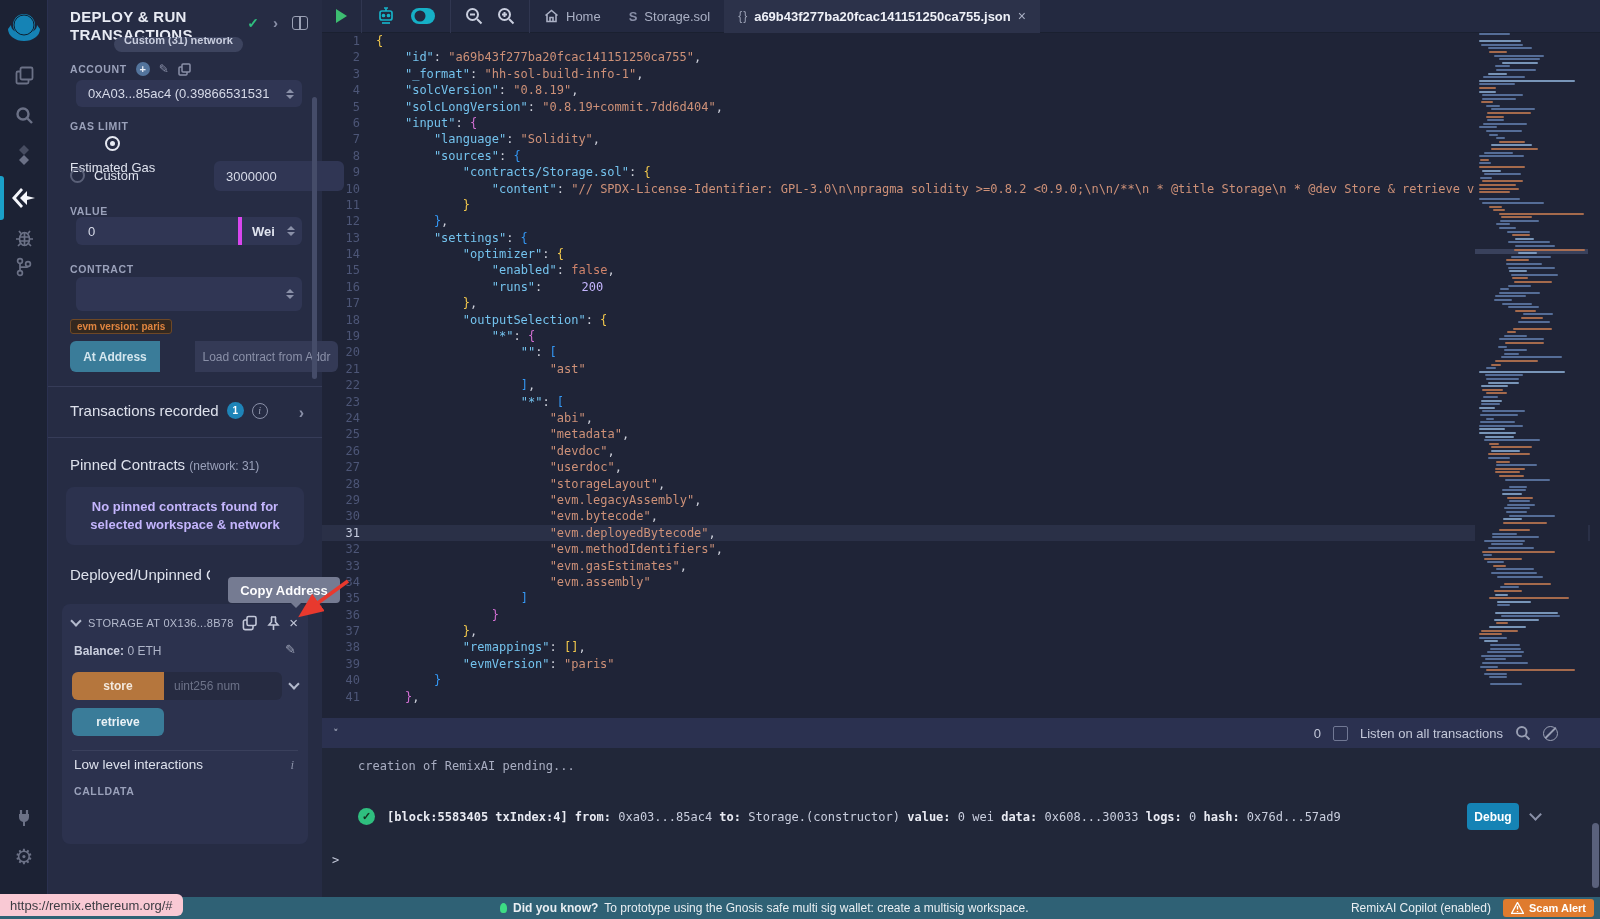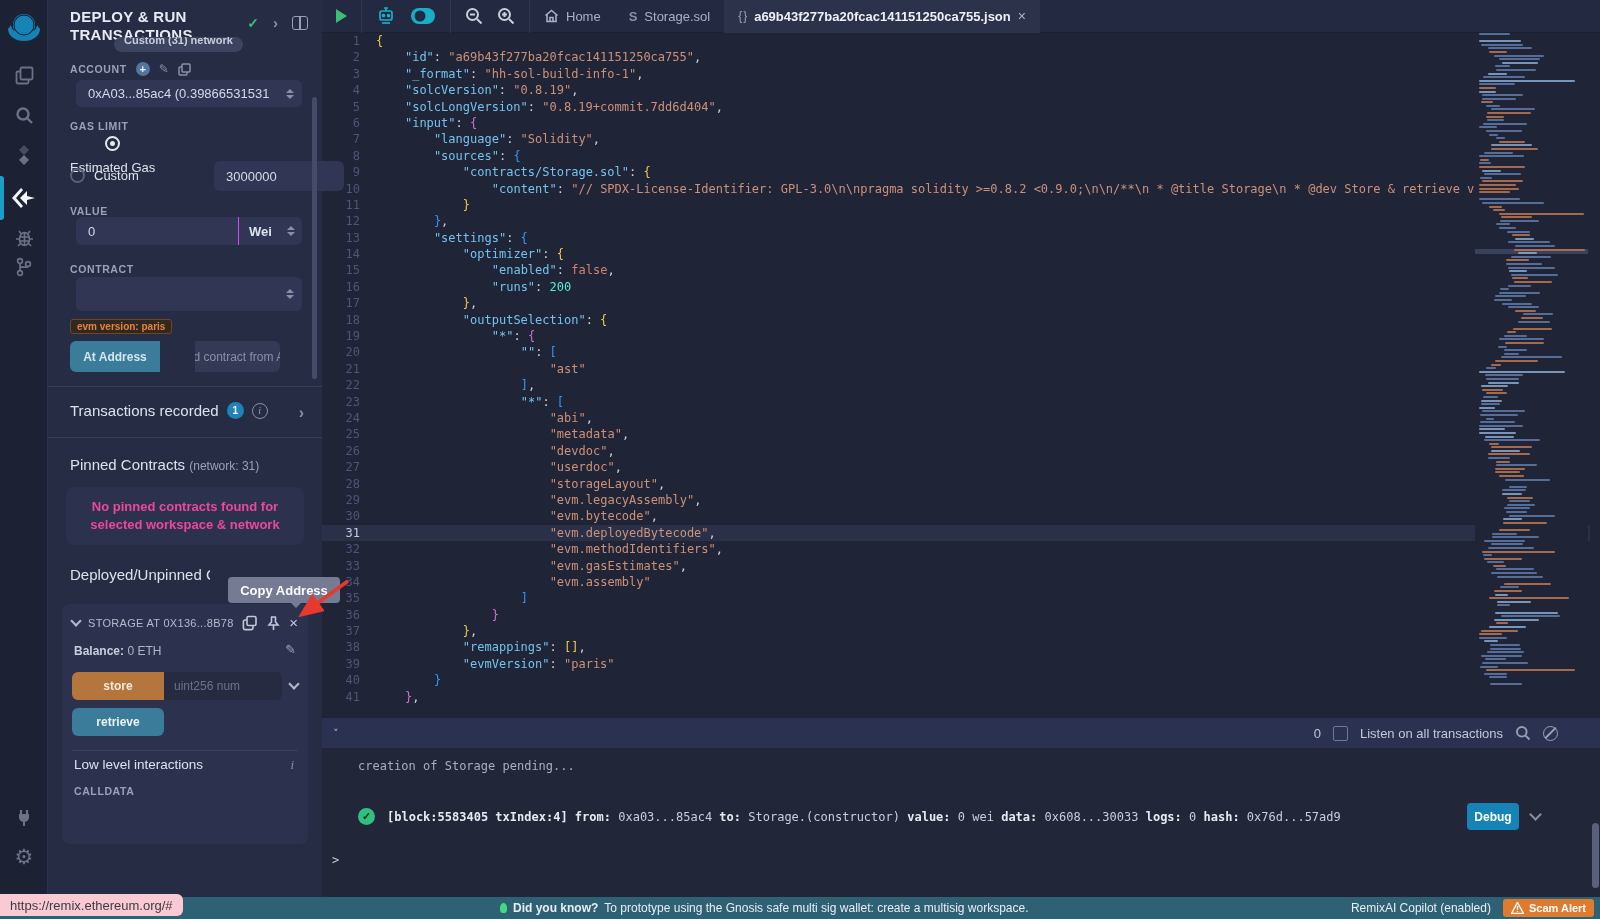--- a/index.html
+++ b/index.html
@@ -34,38 +34,38 @@
   .stepper .up{border-bottom:4px solid #8a90a8;}
   .stepper .dn{border-top:4px solid #8a90a8;}
   .gas-lbl{position:absolute;left:22px;top:120px;}
   .radio-row{position:absolute;left:22px;display:flex;align-items:center;gap:9px;font-size:13px;color:#dfe3ee;}
   .radio{width:15px;height:15px;border-radius:50%;border:2px solid #5a6078;position:relative;flex:none;}
   .radio.sel-on{border-color:#e6e9f2;}
   .radio.sel-on::after{content:"";position:absolute;left:3px;top:3px;width:5px;height:5px;border-radius:50%;background:#e6e9f2;}
   .gas-input{position:absolute;left:160px;top:161px;width:130px;height:30px;padding:0 12px;font-size:13px;}
   .val-lbl{position:absolute;left:22px;top:205px;}
   .val-input{position:absolute;left:22px;top:217px;width:162px;height:28px;padding:0 12px;font-size:13px;border-radius:6px 0 0 6px;}
-  .wei-sel{position:absolute;left:184px;top:217px;width:64px;height:28px;padding:0 5px 0 10px;font-size:13px;border-radius:0 6px 6px 0;border-left:1px solid #d946ef;}
+  .wei-sel{position:absolute;left:184px;top:217px;width:64px;height:28px;padding:0 5px 0 10px;font-size:13px;border-radius:0 6px 6px 0;border-left:4px solid #d946ef;}
   .wei-sel .txt{flex:1;font-weight:bold;color:#dfe3ee;}
   .con-lbl{position:absolute;left:22px;top:263px;}
   .con-sel{position:absolute;left:22px;top:277px;width:226px;height:34px;padding:0 6px;}
   .con-sel .txt{flex:1;}
   .evm-badge{position:absolute;left:22px;top:319px;font-size:10px;font-weight:bold;color:#e0853f;background:#33281f;border:1px solid #6e4826;border-radius:3px;padding:1px 6px;}
-  .addr-row{position:absolute;left:22px;top:341px;width:210px;height:31px;display:flex;gap:35px;}
+  .addr-row{position:absolute;left:22px;top:341px;width:268px;height:31px;display:flex;gap:35px;}
   .btn-ataddr{width:90px;background:#3a7c99;color:#d4e6ee;font-size:12px;font-weight:bold;display:flex;align-items:center;justify-content:center;border-radius:6px 0 0 6px;}
   .btn-load{flex:1;background:#343a56;color:#8a90a8;font-size:12px;display:flex;align-items:center;justify-content:center;border-radius:0 6px 6px 0;white-space:nowrap;overflow:hidden;}
   .divider{position:absolute;left:0;width:274px;height:1px;background:#363c58;}
   .txrec{position:absolute;left:22px;top:402px;display:flex;align-items:center;gap:8px;}
   .txrec .t{font-size:15px;color:#dde1ec;}
   .count-badge{width:17px;height:17px;border-radius:50%;background:#1e84b8;color:#fff;font-size:10px;font-weight:bold;display:flex;align-items:center;justify-content:center;}
   .info-circ{width:16px;height:16px;border-radius:50%;border:1.4px solid #8a90a8;color:#9aa0b4;font-size:10px;font-style:italic;font-family:"Liberation Serif",serif;display:flex;align-items:center;justify-content:center;}
   .txrec-chev{position:absolute;right:18px;top:404px;color:#8a90a8;font-size:16px;font-weight:bold;}
   .pinned-title{position:absolute;left:22px;top:456px;font-size:15px;color:#dde1ec;}
   .pinned-title small{font-size:12px;color:#9aa1ba;}
-  .empty-card{position:absolute;left:18px;top:487px;width:238px;height:58px;background:#2c324e;border-radius:8px;display:flex;align-items:center;justify-content:center;text-align:center;font-size:13px;font-weight:bold;color:#ec4899;line-height:18px;}
+  .empty-card{position:absolute;left:18px;top:487px;width:238px;height:58px;background:#2c324e;border-radius:8px;display:flex;align-items:center;justify-content:center;text-align:center;font-size:13px;font-weight:bold;color:#c4b5fd;line-height:18px;}
   .dep-title{position:absolute;left:22px;top:566px;font-size:15px;color:#dde1ec;white-space:nowrap;width:140px;overflow:hidden;}
   .tooltip{position:absolute;left:180px;top:577px;width:112px;height:26px;background:#757b92;border-radius:4px;color:#fdfdfe;font-size:13px;font-weight:bold;display:flex;align-items:center;justify-content:center;z-index:9;}
   .tooltip::after{content:"";position:absolute;left:62px;bottom:-5px;border-left:6px solid transparent;border-right:6px solid transparent;border-top:6px solid #757b92;}
   .red-arrow{position:absolute;left:242px;top:575px;z-index:10;}
   .dep-card{position:absolute;left:14px;top:604px;width:246px;height:240px;background:#2c324e;border-radius:8px;}
   .dep-hd{position:absolute;left:10px;top:10px;right:10px;display:flex;align-items:center;gap:8px;color:#b4bacd;}
   .chev-d{width:8px;height:8px;border-right:2px solid #b4bacd;border-bottom:2px solid #b4bacd;transform:rotate(45deg);margin-top:-4px;}
   .dep-name{font-size:11px;letter-spacing:.3px;flex:1;white-space:nowrap;overflow:hidden;}
   .dep-hd .ic{color:#c3c8d9;}
   .bal-row{position:absolute;left:12px;top:40px;right:12px;font-size:12px;color:#aeb4c8;}
@@ -96,21 +96,21 @@
   .braces{color:#9aa0b4;font-weight:normal;font-size:12px;}
   .code-wrap{position:absolute;left:0;top:33px;right:10px;bottom:0;overflow:hidden;font-family:"DejaVu Sans Mono",monospace;font-size:12px;line-height:16.4px;}
   .code-area{position:absolute;left:0;top:0;right:0;height:685px;}
   .code-line{display:flex;height:16.4px;white-space:pre;}
   .code-line.hl{background:#2a3047;}
   .gutter{width:54px;flex:none;text-align:right;padding-right:16px;color:#4d5677;}
   .code-line.hl .gutter{color:#c6ccdf;}
   .lc{flex:1;overflow:hidden;}
   .tk-key{color:#74c3ee;}
   .tk-str{color:#ce9178;}
-  .tk-num{color:#5eead4;}
+  .tk-num{color:#c4b5fd;margin-left:32px;}
   .tk-kw{color:#d0846c;}
   .tk-p{color:#cfd2dc;}
   .b0{color:#f3c94c;} .b1{color:#d470d4;} .b2{color:#3498f5;}
   .minimap{position:absolute;top:0;right:2px;width:113px;height:685px;background:#1f2437;overflow:hidden;}
   .mm-row{height:2px;margin-bottom:1.6px;border-radius:1px;}
   .mm-band{position:absolute;left:0;right:0;height:5px;background:#39415c;}
   
   .term-bar{position:absolute;left:0;top:718px;right:0;height:30px;background:#2b3150;display:flex;align-items:center;padding:0 12px;}
   .dbl-chev{color:#9aa0b4;display:flex;flex-direction:column;gap:-2px;line-height:6px;font-size:11px;}
   .term-bar .right{margin-left:auto;display:flex;align-items:center;gap:12px;}
@@ -617,21 +617,21 @@
         <svg width="16" height="16" viewBox="0 0 16 16" fill="none" stroke="#9aa0b4" stroke-width="1.9">
             <circle cx="6.8" cy="6.8" r="4.8"></circle>
             <path d="M10.6 10.6 L14.5 14.5"></path>
           </svg>
         <span class="ban"></span>
       </div>
     </div>
 
     <div class="term">
       <div class="term-lines">
-        <div style="color:#a9aec2;">creation of Storage pending...</div>
+        <div style="color:#a9aec2;">creation of RemixAI pending...</div>
       </div>
       <div class="log-row">
         <span class="ok-circ">✓</span>
         <span class="log-text" id="log-text"><b>[block:5583405 txIndex:4]</b><b>  from:</b><span> 0xa03...85ac4</span><b> to:</b><span> Storage.(constructor)</span><b> value:</b><span> 0 wei</span><b> data:</b><span> 0x608...30033</span><b> logs:</b><span> 0</span><b> hash:</b><span> 0x76d...57ad9</span></span>
         <span class="btn-debug">Debug</span>
         <span class="dbg-chev"></span>
       </div>
       <div class="prompt">&gt;</div>
       <div class="term-scroll"></div>
     </div>

